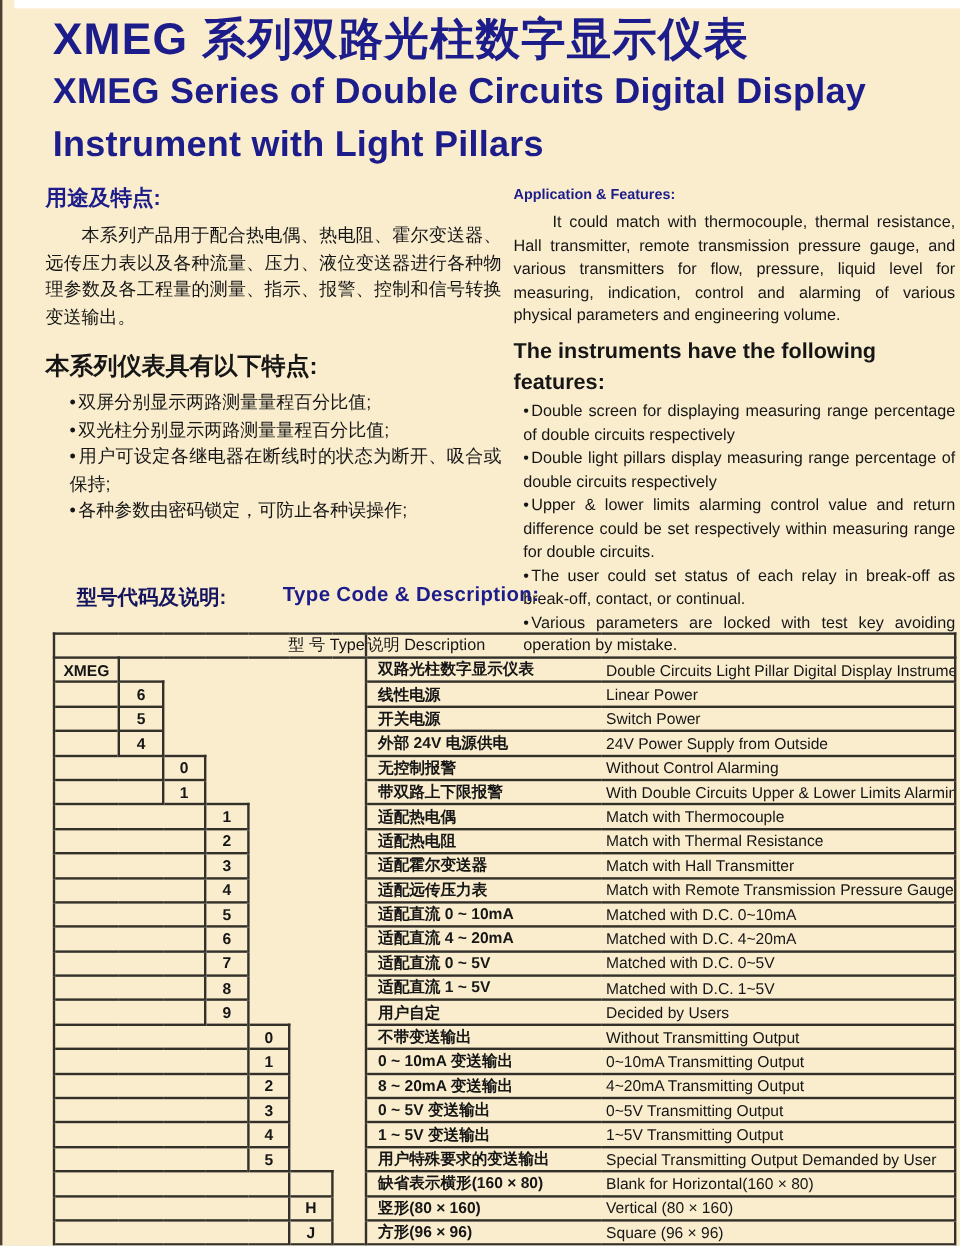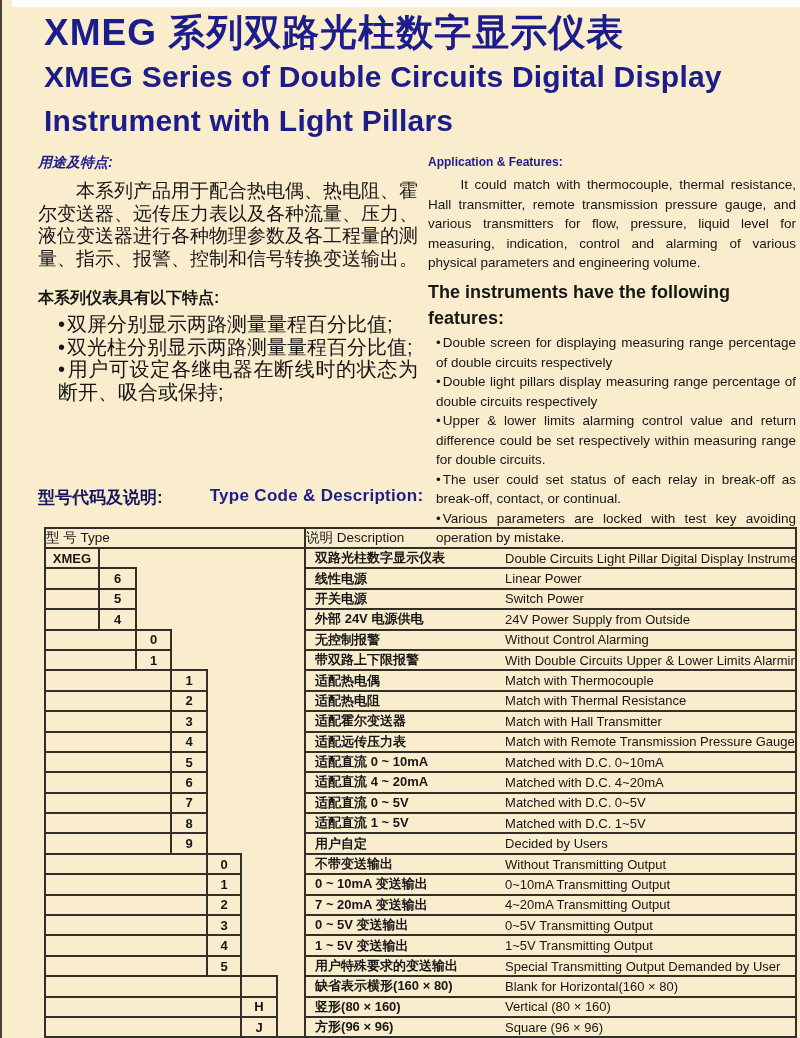--- a/index.html
+++ b/index.html
@@ -33,56 +33,56 @@
   }
   .title-en.l1{top:60px;}
   .title-en.l2{top:104px;}
 
   
   .col{position:absolute;line-height:1.45;}
   .col-left{left:38px;top:152px;width:380px;}
   .col-right{left:428px;top:154px;width:368px;}
 
   .h-navy{font-weight:bold;color:var(--navy);}
-  .col-left .h-navy{font-size:14px;margin:0 0 6px 0;font-style:italic;}
+  .col-left .h-navy{font-size:18px;margin:0 0 6px 0;}
   .col-right .h-navy{font-size:12px;margin:0 0 4px 0;}
   .h-black{font-weight:bold;color:var(--ink);}
-  .col-left .h-black{font-size:16px;margin:8px 0 4px 0;}
+  .col-left .h-black{font-size:20px;margin:8px 0 4px 0;}
   .col-right .h-black{font-size:18px;margin:6px 0 2px 0;}
 
   .para-zh{
-    font-size:19px;line-height:22.5px;text-align:justify;
+    font-size:15px;line-height:22.5px;text-align:justify;
     text-indent:2em;margin:8px 0 16px 0;
   }
   .para-en{
     font-size:13.5px;line-height:19.5px;text-align:justify;
     text-indent:2.4em;margin:4px 0 0 0;
   }
-  .feat-zh .feat{font-size:20px;line-height:22.5px;text-align:justify;padding-left:20px;}
+  .feat-zh .feat{font-size:15px;line-height:22.5px;text-align:justify;padding-left:20px;}
   .feat-en .feat{font-size:13.5px;line-height:19.5px;text-align:justify;padding-left:8px;}
   .blt{margin-right:2px;}
 
   
   .typecode-heads{position:absolute;left:38px;top:486px;width:720px;display:flex;}
-  .tch-zh{font-size:17px;font-weight:bold;color:#15155f;}
+  .tch-zh{font-size:17px;font-weight:bold;color:#15155f;margin-left:26px;}
   .tch-en{font-size:17px;font-weight:bold;color:var(--navy);margin-left:47px;letter-spacing:.3px;}
 
   
   .codes{
     position:absolute;left:44px;top:527px;
     width:751px;border-collapse:collapse;table-layout:fixed;
   }
   .codes td{
     padding:0;height:18.4px;font-size:13px;color:var(--ink);
     overflow:hidden;white-space:nowrap;vertical-align:middle;
   }
   .codes td:first-child{border-left:2px solid var(--line);}
   .codes td:last-child{border-right:2px solid var(--line);}
   .hdr td{border-top:2px solid var(--line);border-bottom:2px solid var(--line);height:16px;font-size:13.5px;}
-  .typehead{padding-left:10px;}
+  .typehead{padding-left:10px;text-align:right;}
   .deschead{border-left:2px solid var(--line);padding-left:9px;}
   .codes td.zh,.codes td.en{border-top:2px solid var(--line);}
   .codes td.zh{border-left:2px solid var(--line);padding-left:9px;font-weight:bold;}
   .codes td.en{padding-left:4px;}
   .codes td.bt{border-top:2px solid var(--line);}
   .codes td.stair{
     border-left:2px solid var(--line);border-right:2px solid var(--line);
     text-align:center;font-weight:bold;
   }
   .codes > tbody:last-child tr:last-child td{border-bottom:2px solid var(--line);}
@@ -100,20 +100,21 @@
 
   <div class="col col-left">
     <div class="h-navy">用途及特点:</div>
     <div class="para-zh">本系列产品用于配合热电偶、热电阻、霍尔变送器、远传压力表以及各种流量、压力、液位变送器进行各种物理参数及各工程量的测量、指示、报警、控制和信号转换变送输出。</div>
     <div class="h-black">本系列仪表具有以下特点:</div>
     <div class="feat-zh">
 
     <div class="feat"><span class="blt">•</span><span>双屏分别显示两路测量量程百分比值;</span></div>
         <div class="feat"><span class="blt">•</span><span>双光柱分别显示两路测量量程百分比值;</span></div>
         <div class="feat"><span class="blt">•</span><span>用户可设定各继电器在断线时的状态为断开、吸合或保持;</span></div>
+        <div class="feat"><span class="blt">•</span><span>各种参数由密码锁定，可防止各种误操作;</span></div>
       </div>
   </div>
 
   <div class="col col-right">
     <div class="h-navy">Application &amp; Features:</div>
     <div class="para-en">It could match with thermocouple, thermal resistance, Hall transmitter, remote transmission pressure gauge, and various transmitters for flow, pressure, liquid level for measuring, indication, control and alarming of various physical parameters and engineering volume.</div>
     <div class="h-black">The instruments have the following features:</div>
     <div class="feat-en">
 
     <div class="feat"><span class="blt">•</span><span>Double screen for displaying measuring range percentage of double circuits respectively</span></div>
@@ -337,21 +338,21 @@
         <td class="en">0~10mA Transmitting Output</td>
       </tr>
         <tr>
         <td class="tc bt"></td>
         <td class="tc bt"></td>
         <td class="tc bt"></td>
         <td class="tc bt"></td>
         <td class="tc bt stair">2</td>
         <td class="tc"></td>
         <td class="tc"></td>
-        <td class="zh">7 ~ 20mA 变送输出</td>
+        <td class="zh">8 ~ 20mA 变送输出</td>
         <td class="en">4~20mA Transmitting Output</td>
       </tr>
         <tr>
         <td class="tc bt"></td>
         <td class="tc bt"></td>
         <td class="tc bt"></td>
         <td class="tc bt"></td>
         <td class="tc bt stair">3</td>
         <td class="tc"></td>
         <td class="tc"></td>

